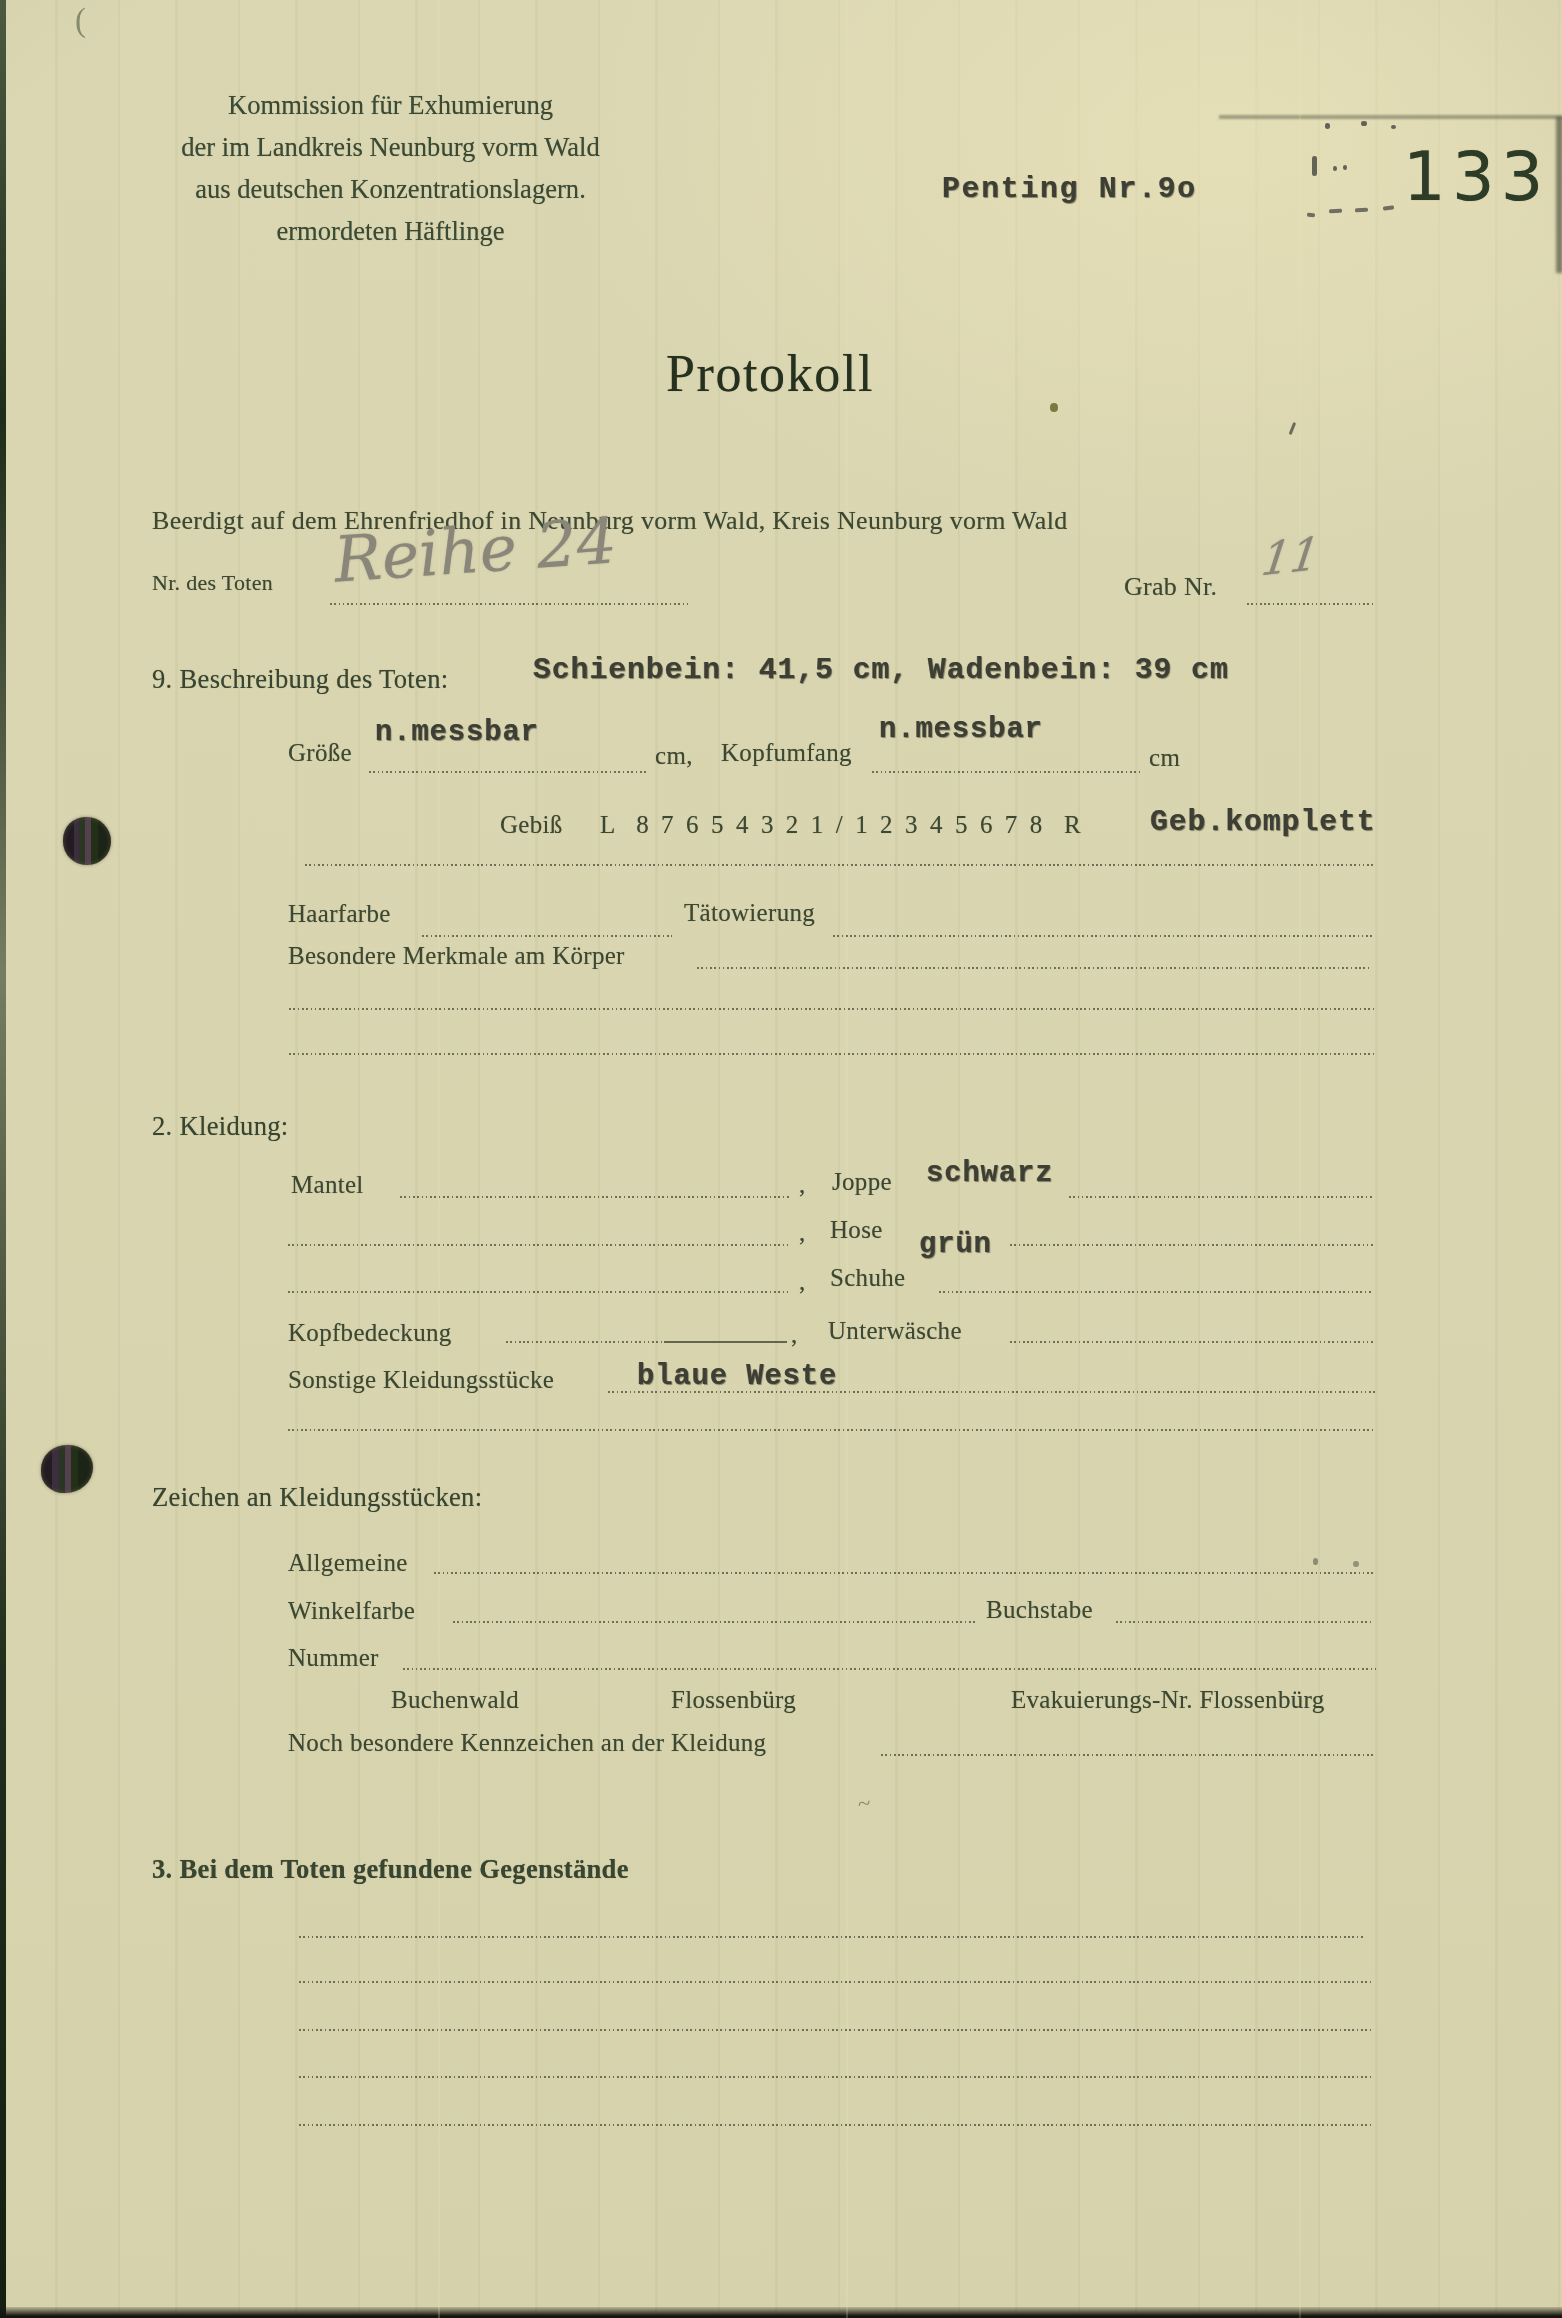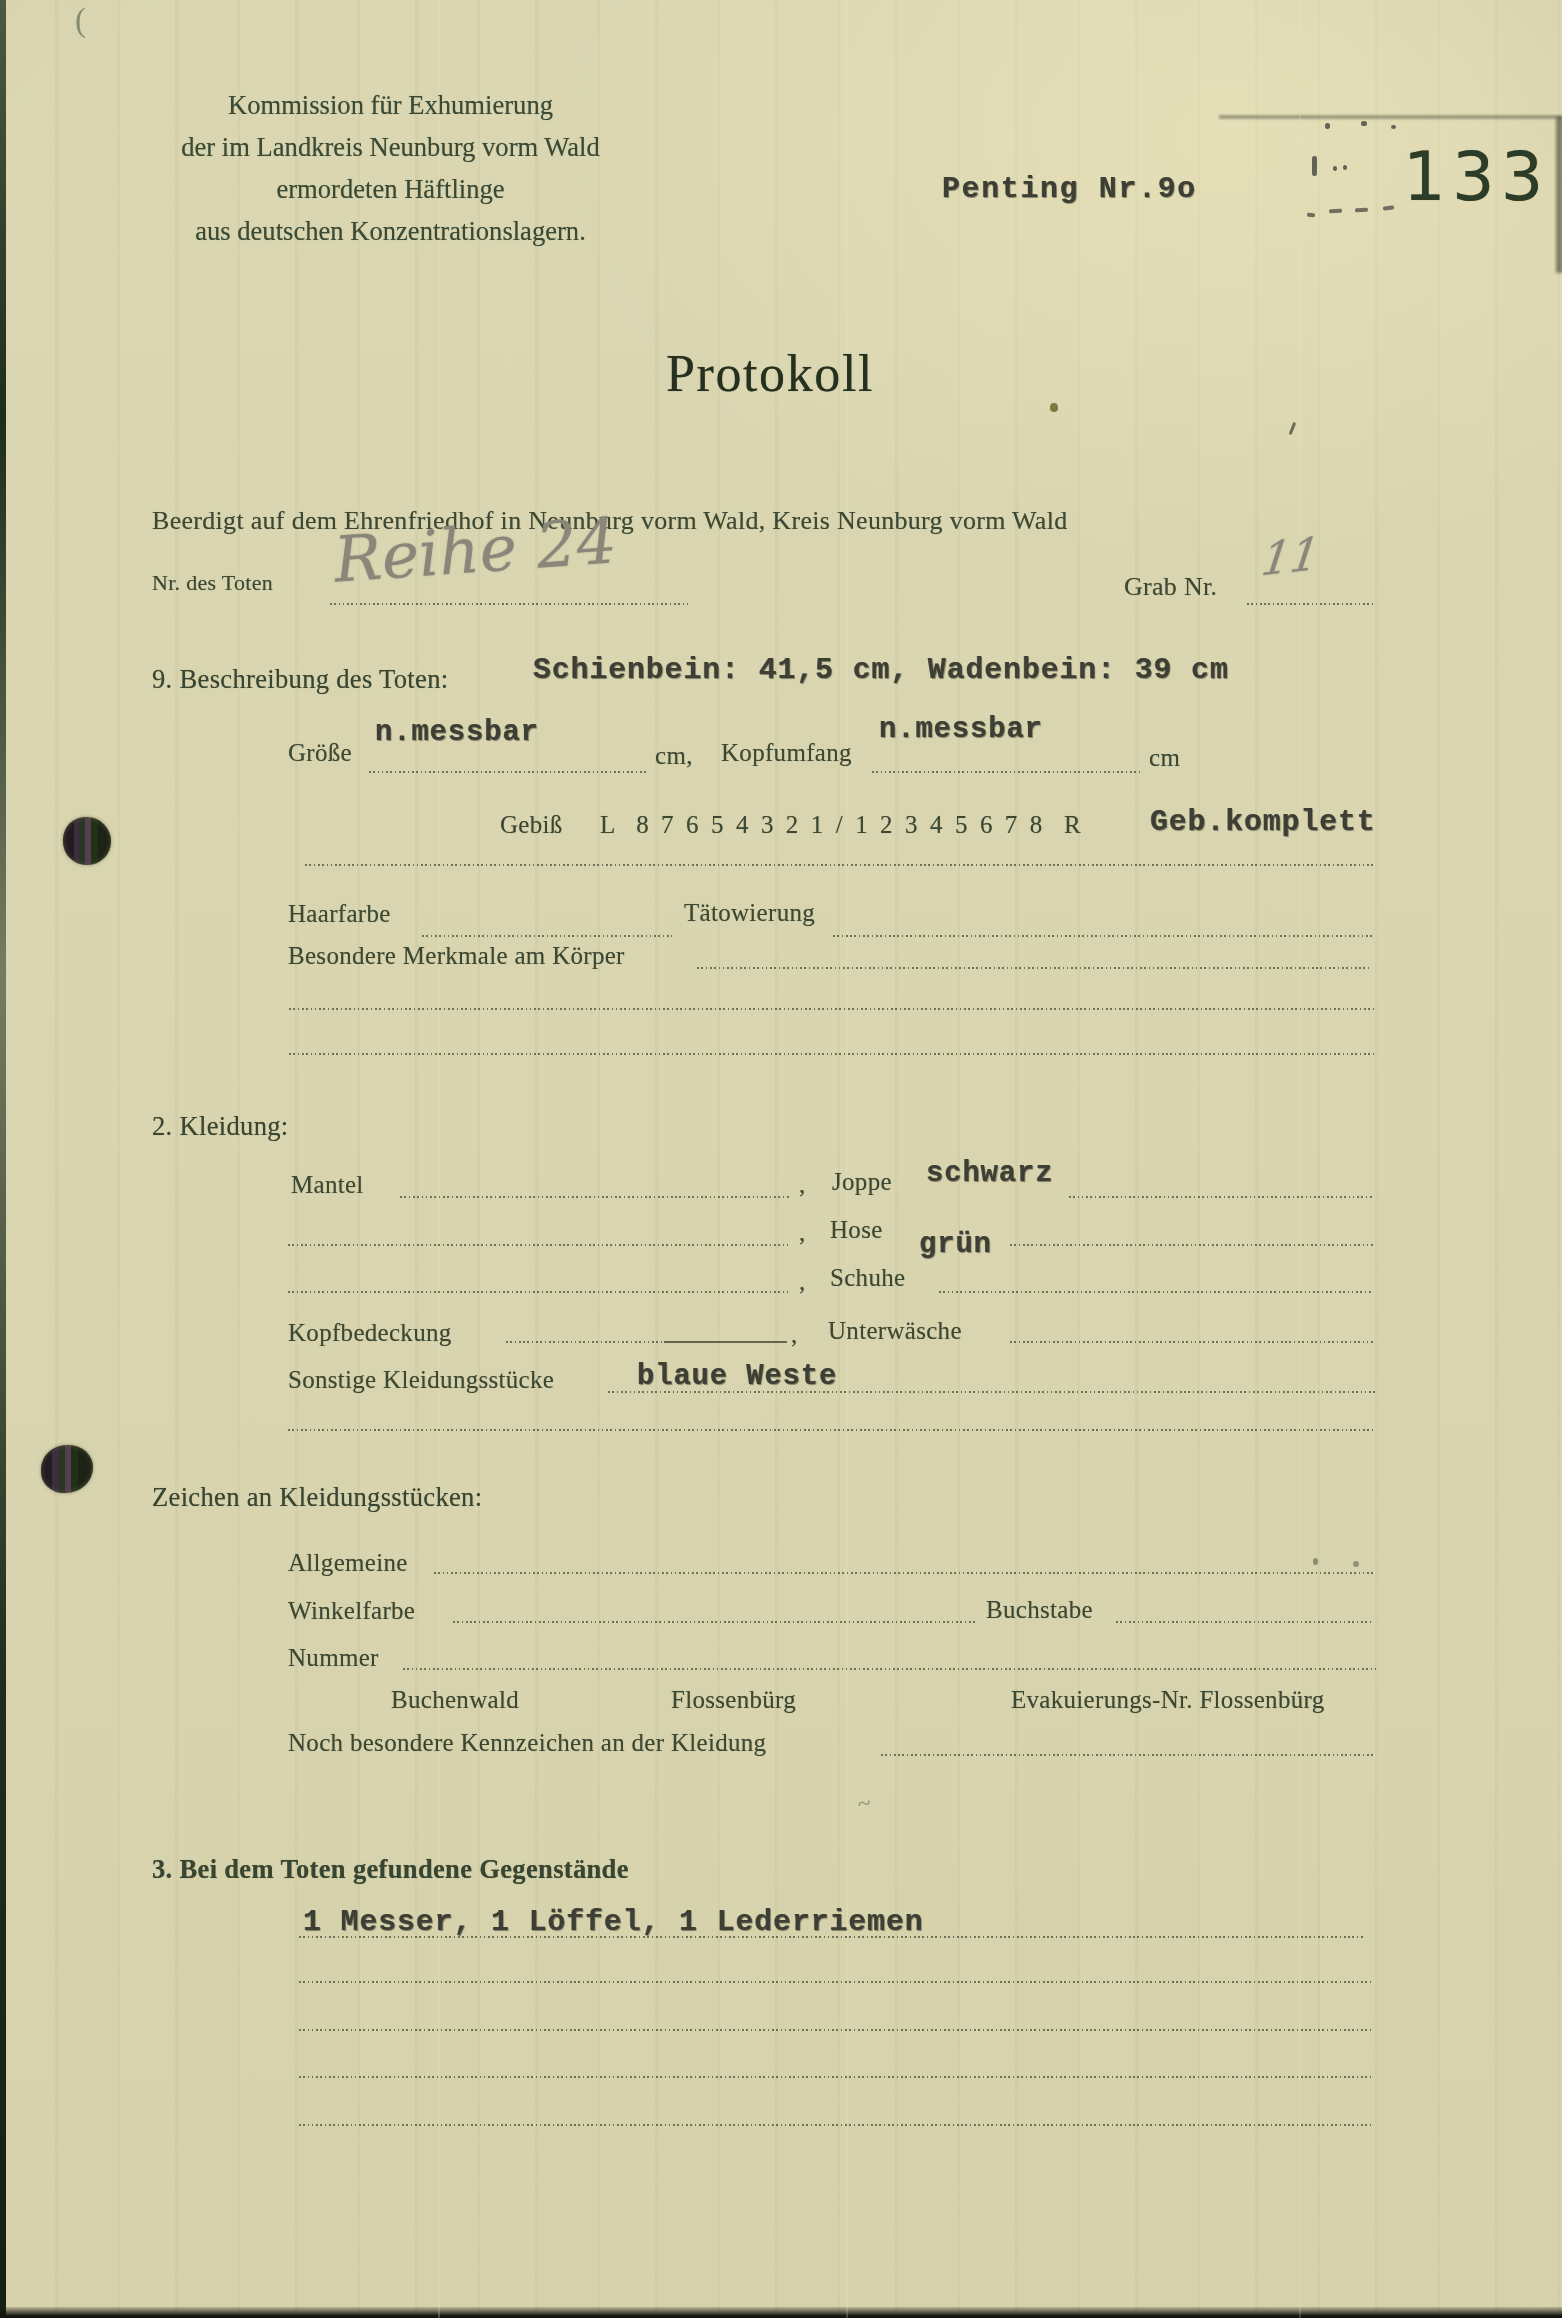--- a/index.html
+++ b/index.html
@@ -57,22 +57,22 @@
   <div class="abs" style="left:75px;top:1.6px;font-size:33px;color:#4c5a44;opacity:.6">(</div>
   <div class="speck" style="left:1050px;top:403px;width:7.8px;height:8.6px;background:#6a682c;opacity:.85"></div>
   <div class="abs" style="left:1291px;top:422px;width:3.1px;height:12.5px;background:#3d3d36;opacity:.7;transform:rotate(22deg);border-radius:1.6px"></div>
   <div class="abs" style="left:858px;top:1790px;font-size:23.4px;color:#55554a;opacity:.6;transform:rotate(-8deg)">~</div>
   <div class="speck" style="left:1313px;top:1558px;width:4.7px;height:7px;background:#50503f;opacity:.55"></div>
   <div class="speck" style="left:1353px;top:1561px;width:5.5px;height:6.3px;background:#50503f;opacity:.5"></div>
 
   <div class="commission">
     <div>Kommission für Exhumierung</div>
     <div>der im Landkreis Neunburg vorm Wald</div>
+    <div>aus deutschen Konzentrationslagern.</div>
     <div>ermordeten Häftlinge</div>
-    <div>aus deutschen Konzentrationslagern.</div>
   </div>
 
   <div class="typed" style="left:942px;top:172px;font-size:30px;letter-spacing:1.6px">Penting Nr.9o</div>
   <div class="stampnum" style="left:1403px;top:138px">133</div>
 
   <div class="inkdot" style="left:1312px;top:156px;width:4.7px;height:20.3px;border-radius:2.3px"></div>
   <div class="inkdot" style="left:1333px;top:166px;width:3.9px;height:4.7px"></div>
   <div class="inkdot" style="left:1343px;top:165px;width:3.9px;height:4.7px"></div>
   <div class="inkdot" style="left:1325px;top:123px;width:4.7px;height:5.5px"></div>
   <div class="inkdot" style="left:1361px;top:121px;width:5.5px;height:4.7px"></div>
@@ -169,21 +169,20 @@
   <div class="dln" style="left:403px;top:1668px;width:974px"></div>
 
   <div class="lbl" style="left:391px;top:1686px">Buchenwald</div>
   <div class="lbl" style="left:671px;top:1686px">Flossenbürg</div>
   <div class="lbl" style="left:1011px;top:1686px">Evakuierungs-Nr. Flossenbürg</div>
 
   <div class="lbl" style="left:288px;top:1729px">Noch besondere Kennzeichen an der Kleidung</div>
   <div class="dln" style="left:881px;top:1754px;width:492px"></div>
 
   <div class="head" style="left:152px;top:1854px;font-weight:600">3. Bei dem Toten gefundene Gegenstände</div>
-  <div class="typed" style="left:303px;top:1905px;font-size:30px">1 Messer, 1 Löffel, 1 Lederriemen</div>
   <div class="dln" style="left:299px;top:1936px;width:1064px"></div>
   <div class="dln" style="left:299px;top:1981px;width:1075px"></div>
   <div class="dln" style="left:299px;top:2029px;width:1075px"></div>
   <div class="dln" style="left:299px;top:2076px;width:1075px"></div>
   <div class="dln" style="left:299px;top:2124px;width:1075px"></div>
 
 </div>
 
 
 </body></html>

